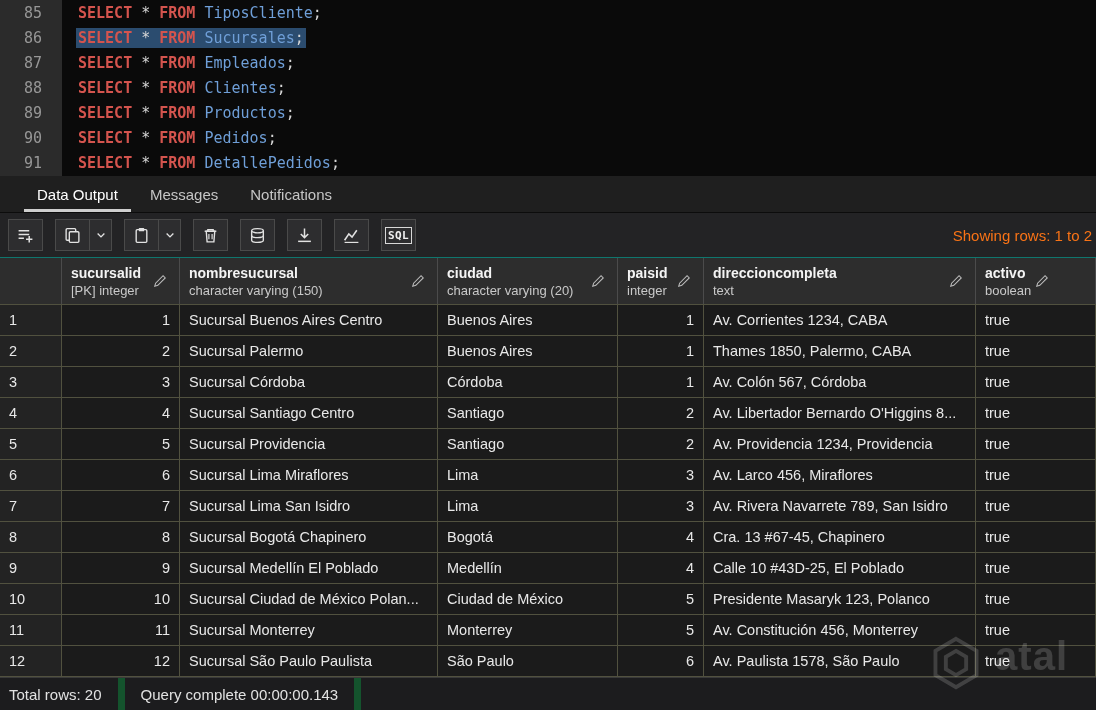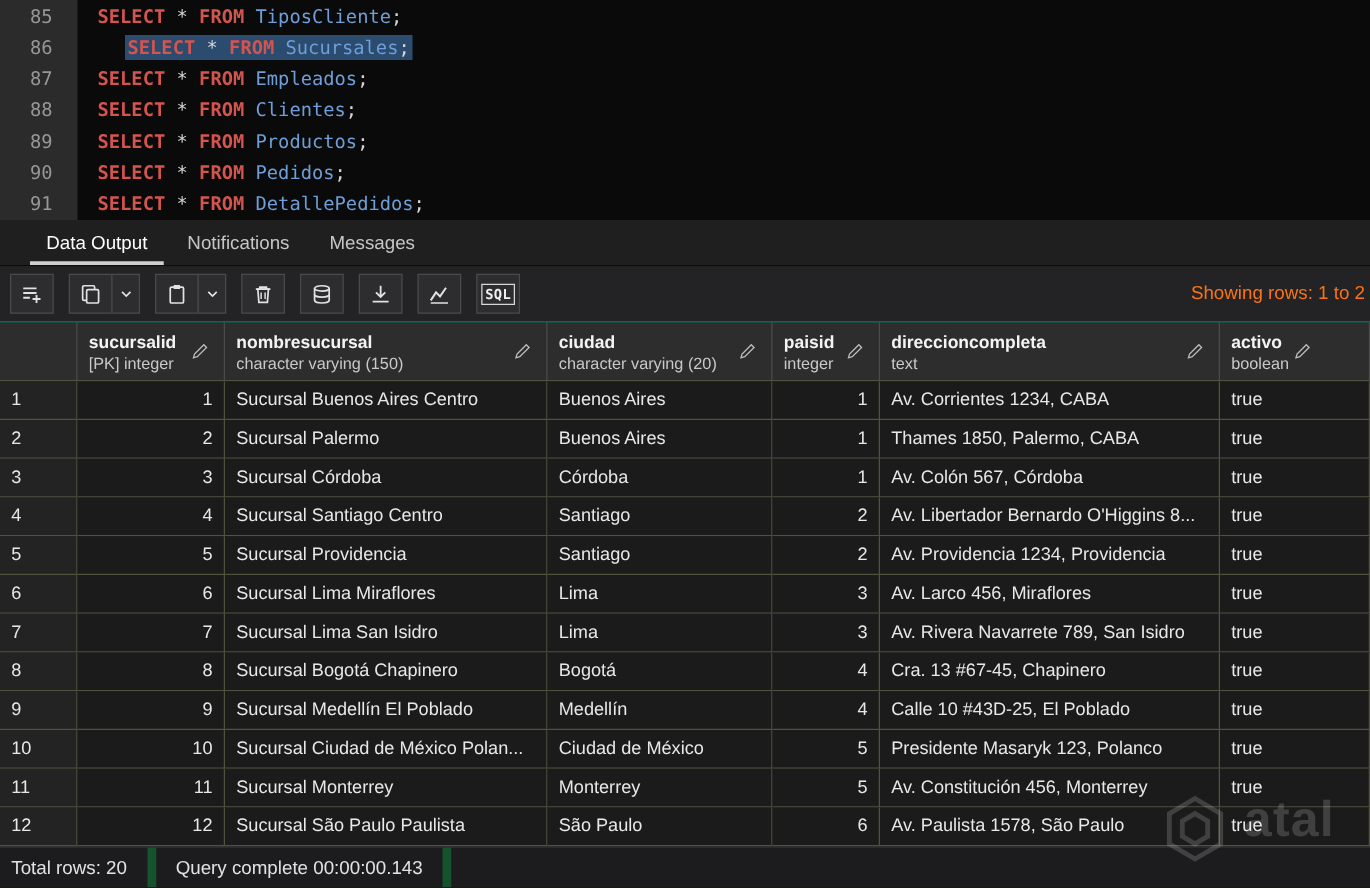--- a/index.html
+++ b/index.html
@@ -11,21 +11,21 @@
 
   
   .editor { height:176px; display:flex; background:var(--editor-bg,#0a0a0a);
             font-family:"DejaVu Sans Mono", monospace; font-size:15px; line-height:25px; }
   .gutter { width:62px; background:var(--gutter-bg,#2b2b2b); color:#979797;
             text-align:right; padding-top:1px; flex:none; }
   .ln { padding-right:20px; height:25px; }
   .code-area { flex:1; padding:1px 0 0 14px; overflow:hidden; }
   .code-line { height:25px; white-space:pre; }
   .tokens { padding:1px 2px; }
-  .tokens.sel { background:var(--selection,#2b4c6f);margin-left:24px; }
+  .tokens.sel { background:var(--selection,#2b4c6f); }
   .kw    { color:var(--sql-keyword,#d4544e); font-weight:bold; }
   .ident { color:var(--sql-identifier,#6f9fd8); }
   .plain { color:var(--sql-plain,#d6d6d6); }
 
   
   .tabbar { height:37px; display:flex; align-items:stretch; gap:6px;
             background:#1f1f1f; border-bottom:1px solid #0c0c0c; padding-left:24px; }
   .tab { display:flex; align-items:center; padding:0 13px; font-size:15px;
          color:#c6c6c6; cursor:default; }
   .tab.active { color:#ffffff; box-shadow: inset 0 -3px 0 var(--tab-underline,#cfcfcf); }
@@ -99,22 +99,22 @@
         <div class="code-line"><span class="tokens"><span class="kw">SELECT</span> <span class="plain">*</span> <span class="kw">FROM</span> <span class="ident">Empleados</span><span class="plain">;</span></span></div>
         <div class="code-line"><span class="tokens"><span class="kw">SELECT</span> <span class="plain">*</span> <span class="kw">FROM</span> <span class="ident">Clientes</span><span class="plain">;</span></span></div>
         <div class="code-line"><span class="tokens"><span class="kw">SELECT</span> <span class="plain">*</span> <span class="kw">FROM</span> <span class="ident">Productos</span><span class="plain">;</span></span></div>
         <div class="code-line"><span class="tokens"><span class="kw">SELECT</span> <span class="plain">*</span> <span class="kw">FROM</span> <span class="ident">Pedidos</span><span class="plain">;</span></span></div>
         <div class="code-line"><span class="tokens"><span class="kw">SELECT</span> <span class="plain">*</span> <span class="kw">FROM</span> <span class="ident">DetallePedidos</span><span class="plain">;</span></span></div>
       </div>
   </div>
 
   <div class="tabbar">
       <div class="tab active">Data Output</div>
+      <div class="tab">Messages</div>
       <div class="tab">Notifications</div>
-      <div class="tab">Messages</div>
     </div>
 
   <div class="toolbar">
     <div class="btn-row">
         <div class="btn-group">
           <div class="tbtn">
             <span class="icon">
               <svg width="17" height="17" viewBox="0 0 16 16" fill="none" stroke="currentColor" stroke-width="1.4">
                 <path d="M1.5 3.5h10M1.5 7h10M1.5 10.5h5"></path>
                 <path d="M11.5 8.5v6M8.5 11.5h6"></path>

